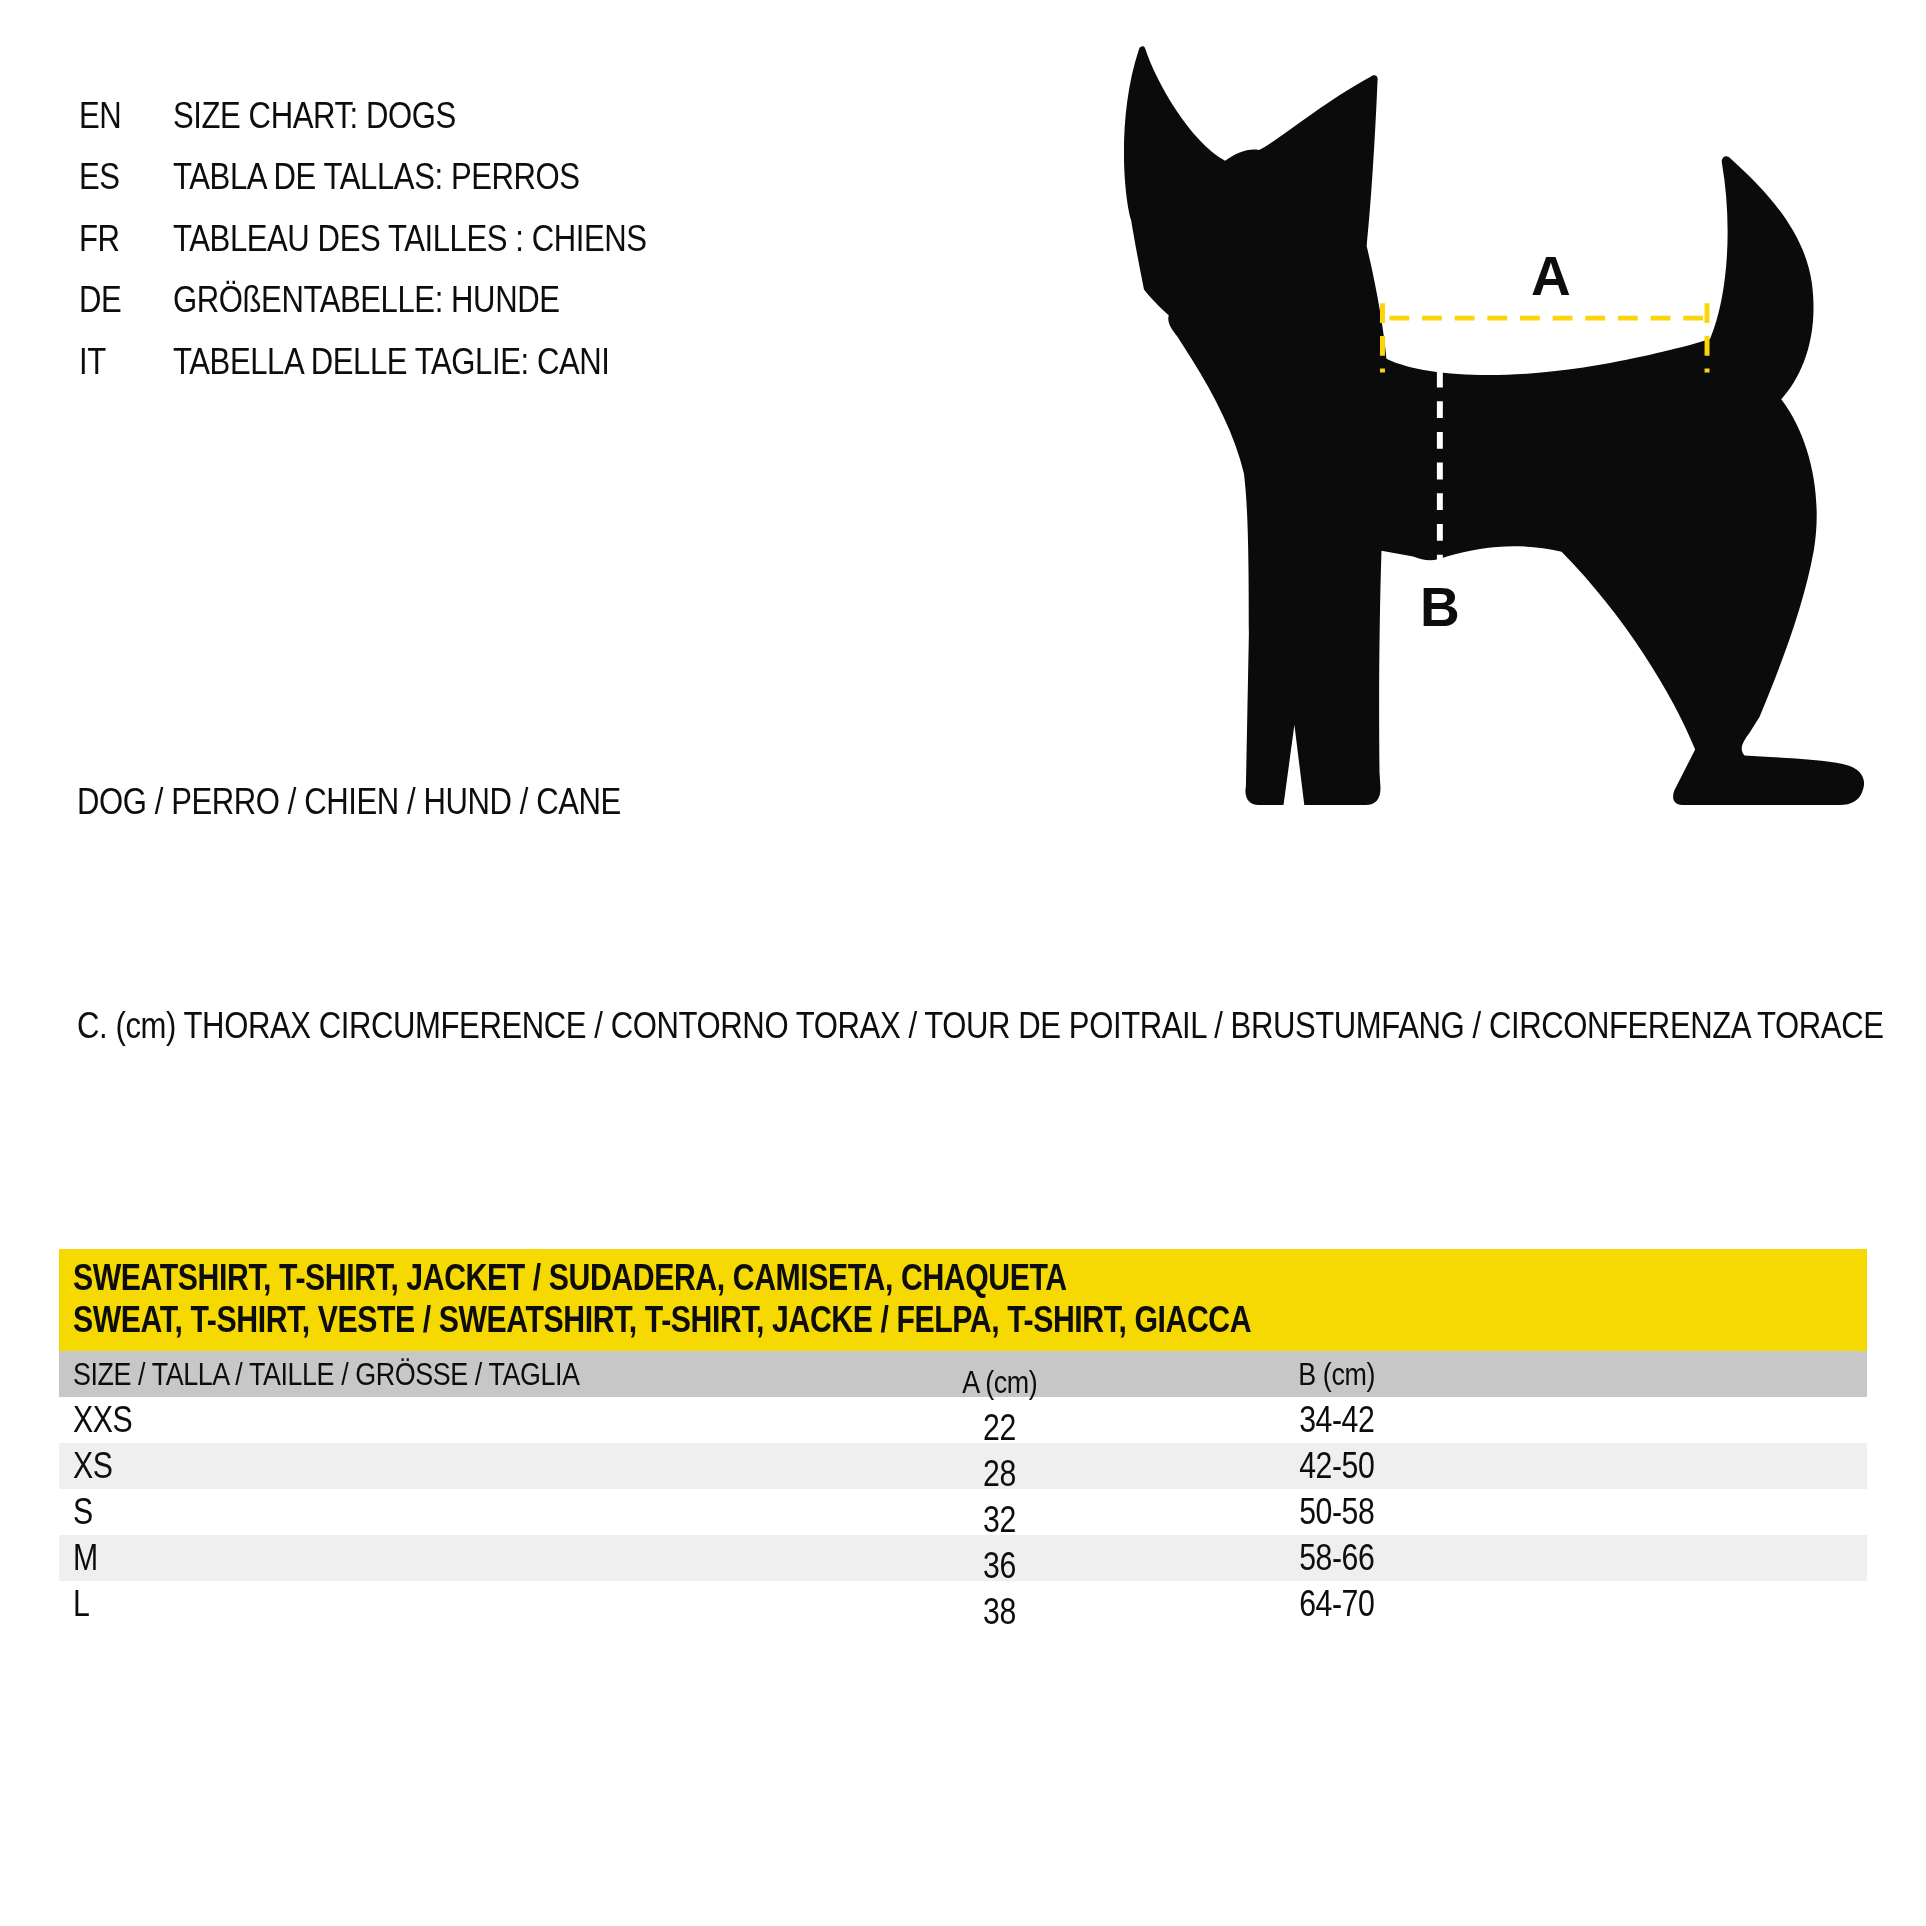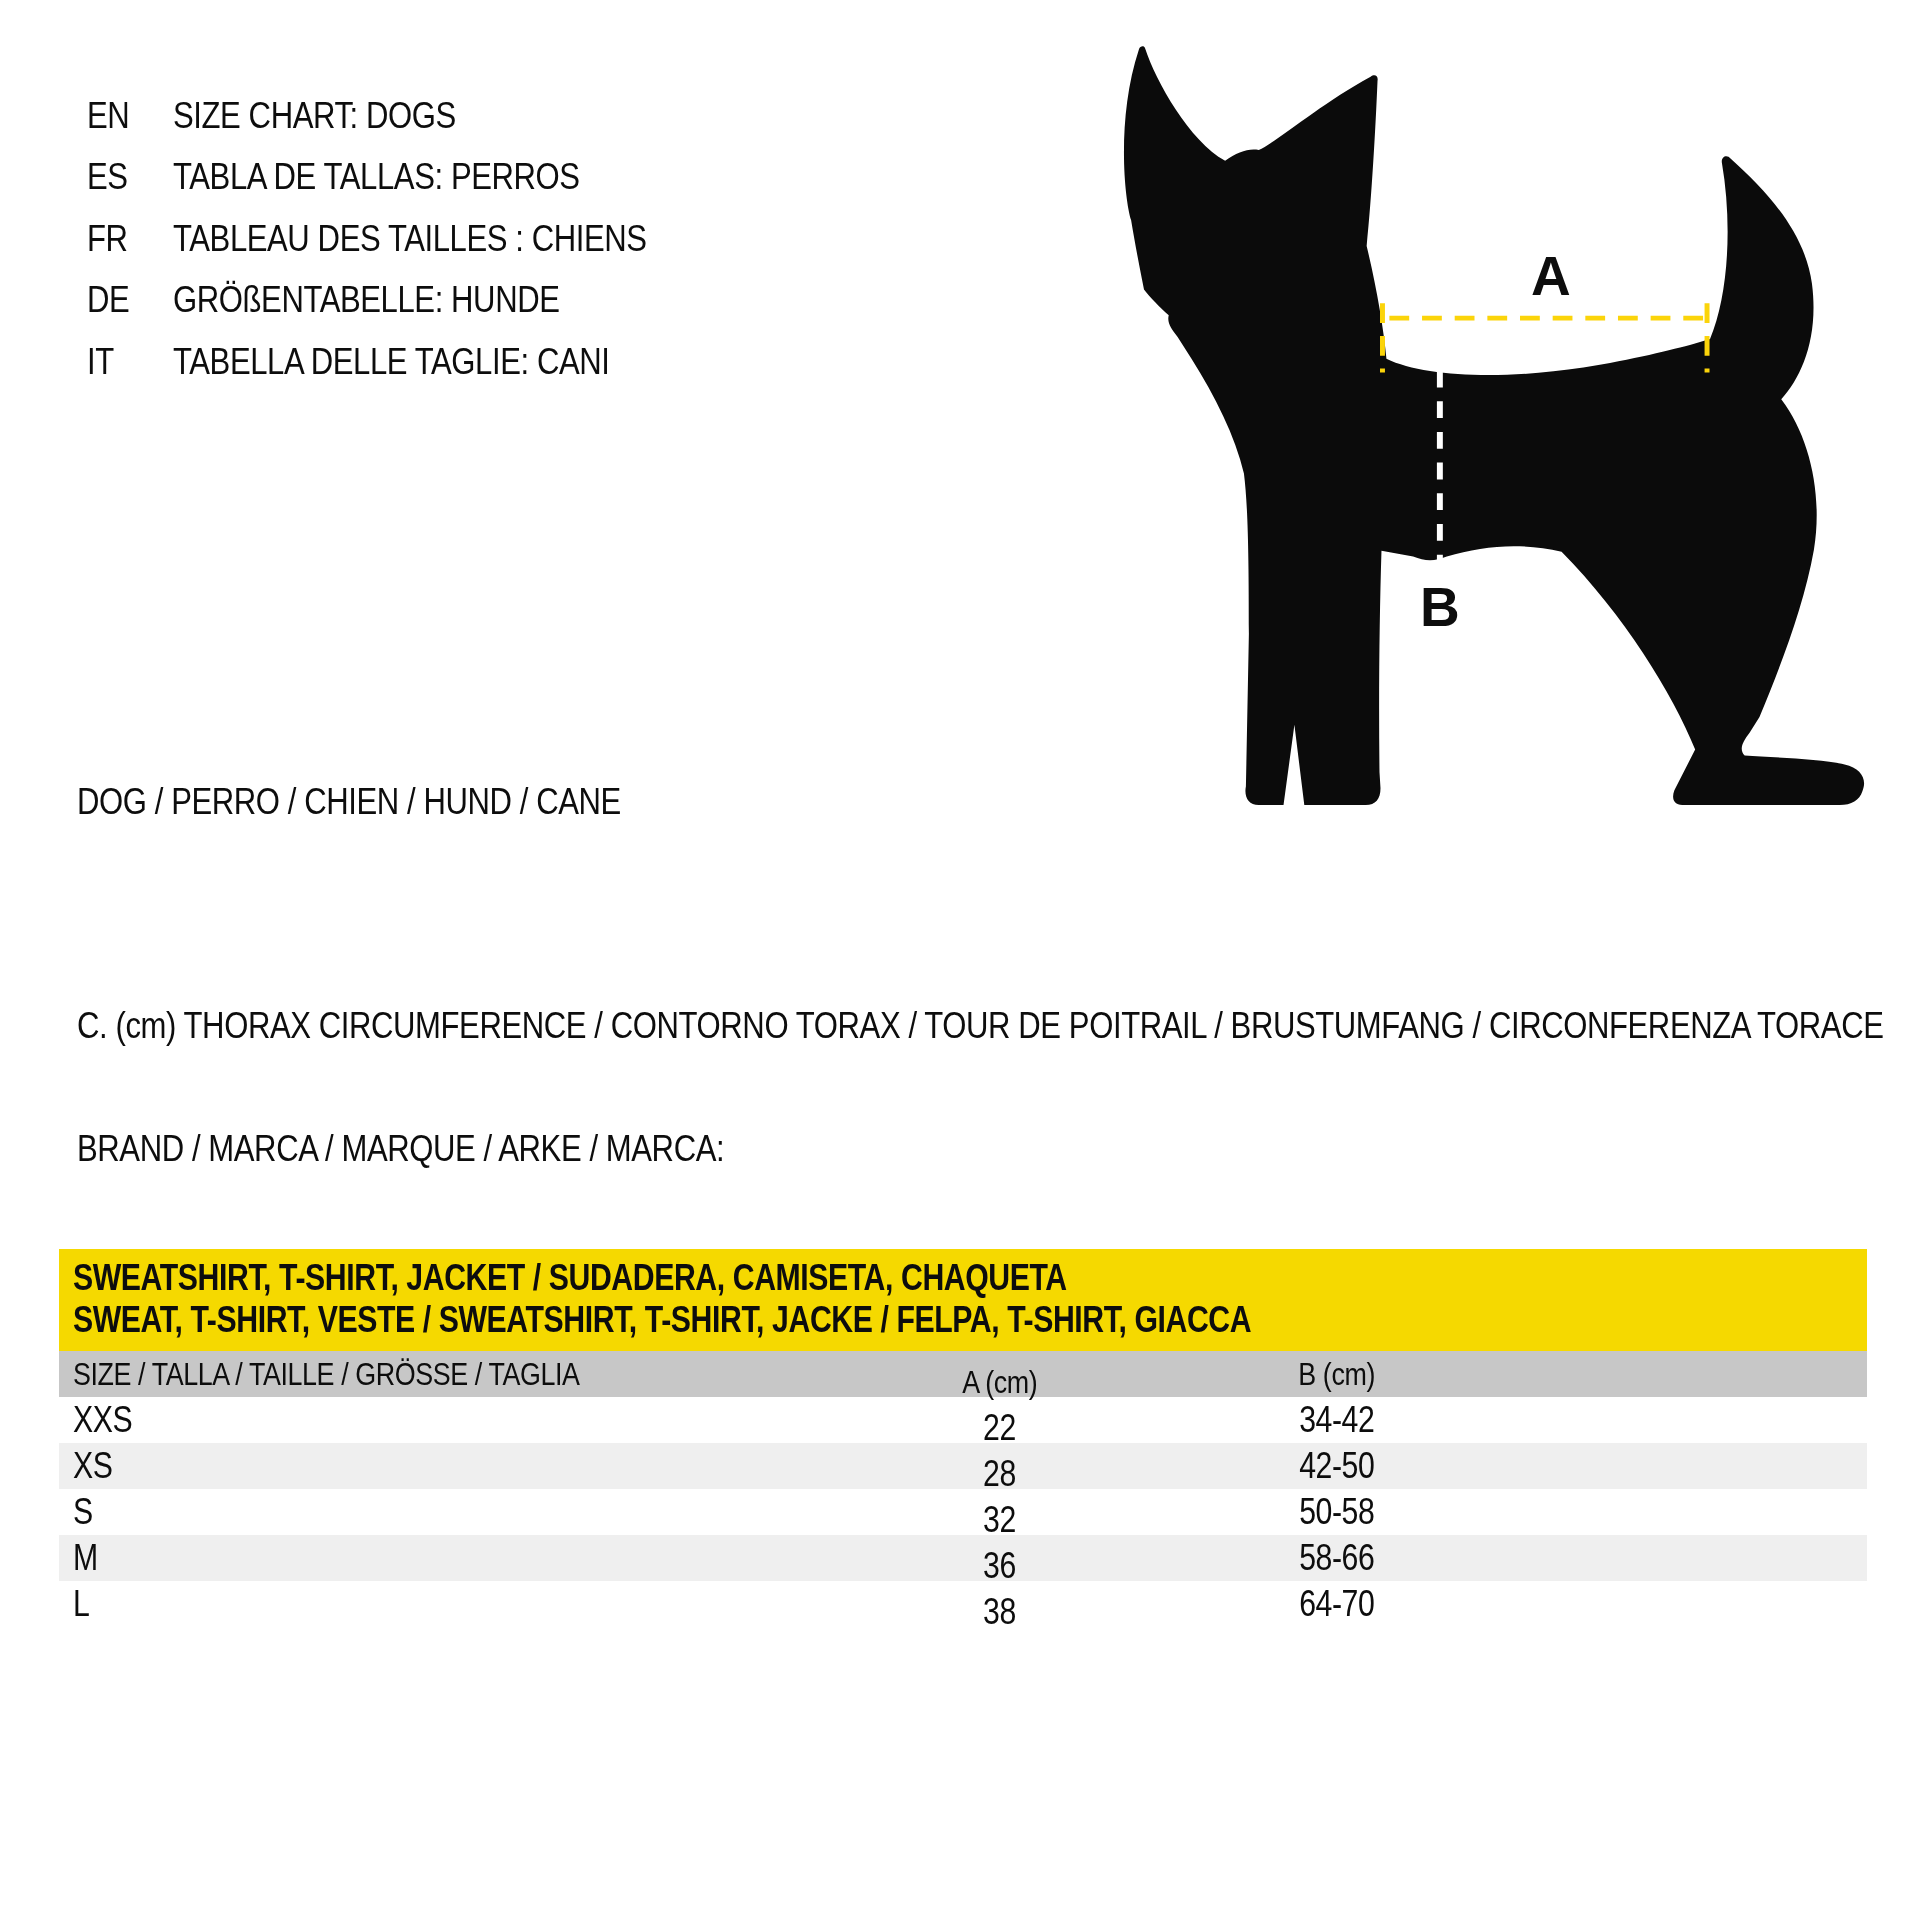--- a/index.html
+++ b/index.html
@@ -9,21 +9,21 @@
     background:var(--page-bg,#fff);
     font-family:"Liberation Sans",sans-serif;
     color:#0d0d0d;
     overflow:hidden;
   }
   .cz{display:inline-block;transform:scaleX(.84);transform-origin:0 50%;white-space:nowrap;letter-spacing:-0.5px;}
   .cc{display:inline-block;transform:scaleX(.84);transform-origin:50% 50%;white-space:nowrap;letter-spacing:-0.5px;}
 
   
   .lang-row{position:absolute;left:79px;height:44px;font-size:37px;line-height:44px;}
-  .lang-code{position:absolute;left:8px;top:0;text-align:center;}
+  .lang-code{position:absolute;left:0;top:0;text-align:center;}
   .lang-label{position:absolute;left:94px;top:0;}
 
   
   .line{position:absolute;left:77px;font-size:37px;line-height:44px;white-space:nowrap;}
 
   
   #dog-figure{position:absolute;left:1049px;top:20px;width:851px;height:812px;}
   .measure-label{
     position:absolute;font-size:55px;font-weight:bold;line-height:55px;
   }
@@ -136,23 +136,20 @@
   </div>
 
   <div class="line" style="top:780px">
     <span class="cz">DOG / PERRO / CHIEN / HUND / CANE</span>
   </div>
 
   <div class="line" style="top:1004px">
     <span class="cz">C. (cm) THORAX CIRCUMFERENCE / CONTORNO TORAX / TOUR DE POITRAIL / BRUSTUMFANG / CIRCONFERENZA TORACE</span>
   </div>
 
-  <div class="line" style="top:1127px">
-    <span class="cz">BRAND / MARCA / MARQUE / ARKE / MARCA:</span>
-  </div>
 
   <div id="size-table">
     <div class="band">
       <div><span class="cz">SWEATSHIRT, T-SHIRT, JACKET / SUDADERA, CAMISETA, CHAQUETA</span></div>
       <div><span class="cz">SWEAT, T-SHIRT, VESTE / SWEATSHIRT, T-SHIRT, JACKE / FELPA, T-SHIRT, GIACCA</span></div>
     </div>
     <div class="thead">
       <span class="col-size"><span class="cz">SIZE / TALLA / TAILLE / GRÖSSE / TAGLIA</span></span>
       <span class="col-a"><span class="cc">A (cm)</span></span>
       <span class="col-b"><span class="cc">B (cm)</span></span>

